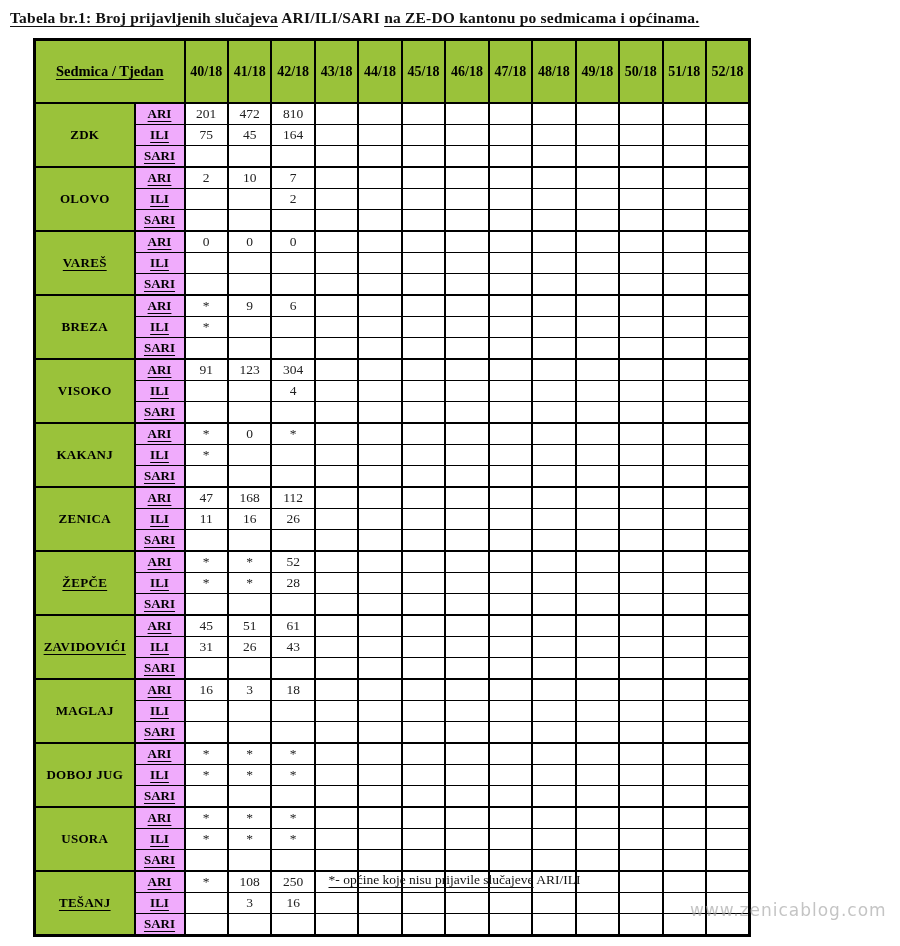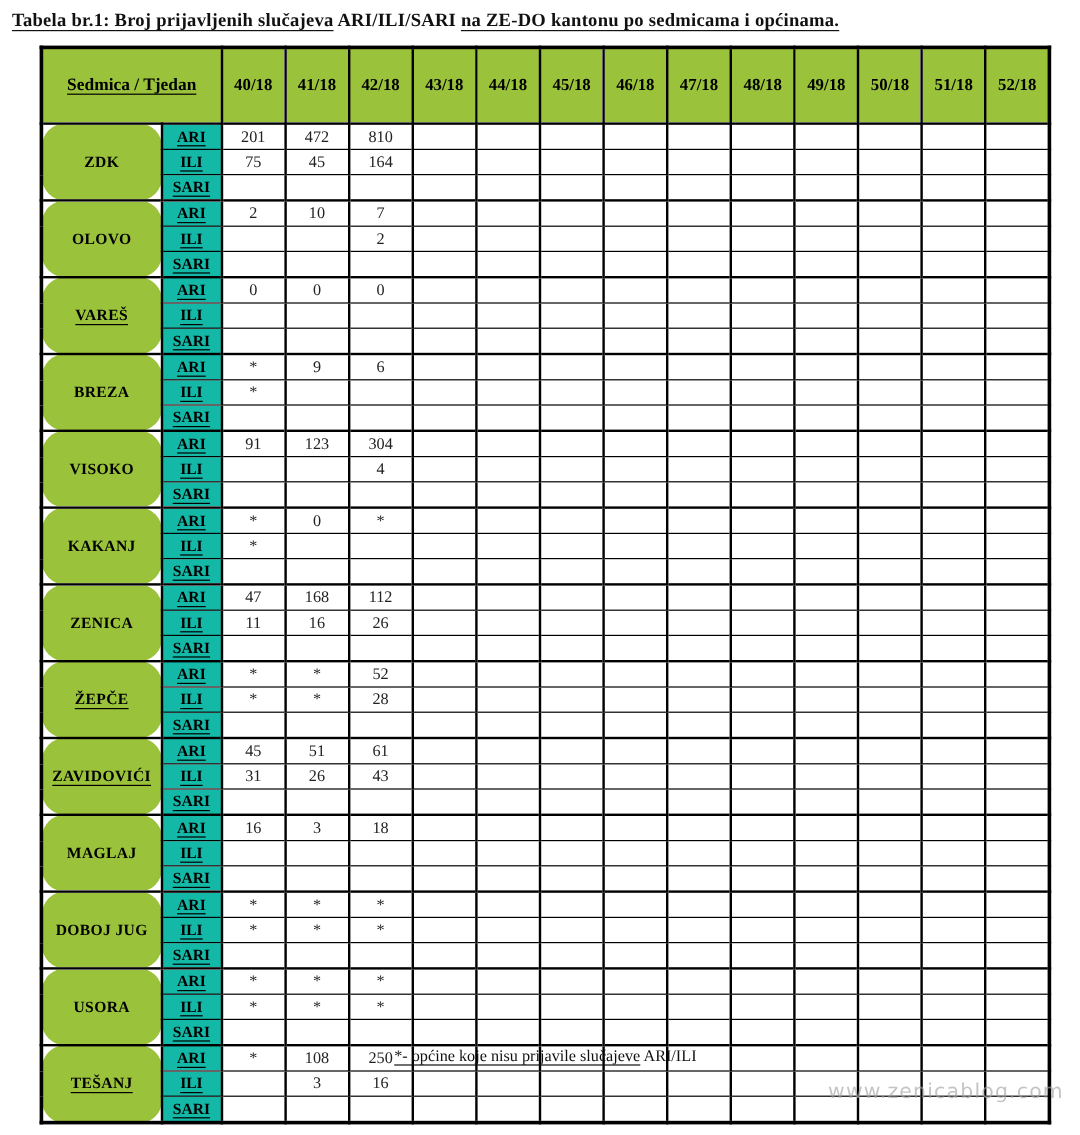--- a/index.html
+++ b/index.html
@@ -5,31 +5,31 @@
   html,body{margin:0;padding:0;background:#ffffff;}
   body{width:900px;height:946px;position:relative;overflow:hidden;
        font-family:"Liberation Serif",serif;color:#000;}
 
   .doc-title{position:absolute;left:10px;top:9px;font-size:15.5px;font-weight:bold;
              letter-spacing:.2px;white-space:nowrap;color:#111;}
   .wavy{text-decoration-line:underline;text-decoration-style:wavy;
         text-decoration-color:#c43b2a;text-decoration-thickness:1px;
         text-underline-offset:3px;text-decoration:underline;}
 
-  table.grid{position:absolute;left:33px;top:38px;width:843px;
+  table.grid{position:absolute;left:33px;top:38px;width:718px;
              border-collapse:collapse;table-layout:fixed;border:3px solid #000;}
   .grid th,.grid td{border-left:2px solid #000;border-right:2px solid #000;
                     border-top:1px solid #000;border-bottom:1px solid #000;
                     text-align:center;vertical-align:middle;padding:0;overflow:hidden;}
   .grid thead th{height:61px;background:#9ac23a;font-size:14px;font-weight:bold;
                  border-bottom:2px solid #000;}
   .grid thead th.corner{font-size:14.5px;}
   .grid tr.block-start td{border-top:2px solid #000;}
-  .grid td.muni{background:#9ac23a;font-weight:bold;font-size:13px;letter-spacing:.3px;border-radius:19px;}
-  .grid td.rowtype{background:#14b8a6;font-weight:bold;font-size:13px;}
+  .grid td.muni{background:#9ac23a;font-weight:bold;font-size:13px;letter-spacing:.3px;}
+  .grid td.rowtype{background:#f0abfc;font-weight:bold;font-size:13px;}
   .grid td.val{height:20px;font-size:13.5px;color:#222;background:#fff;}
 
   .footnote{position:absolute;left:33px;top:872px;width:843px;text-align:center;
             font-size:13.5px;color:#111;}
   .watermark{position:absolute;left:676px;top:900px;z-index:5;
              font-family:"DejaVu Sans",sans-serif;font-size:17px;letter-spacing:1px;
              color:rgba(165,165,165,0.65);white-space:nowrap;margin-left:14px;}
 </style>
 </head>
 <body>

